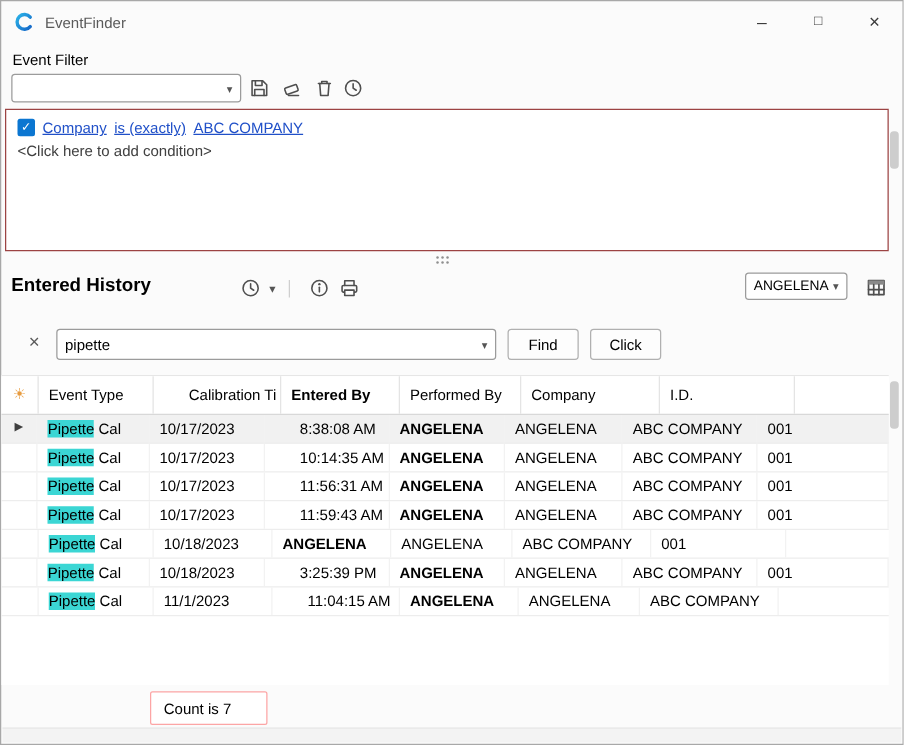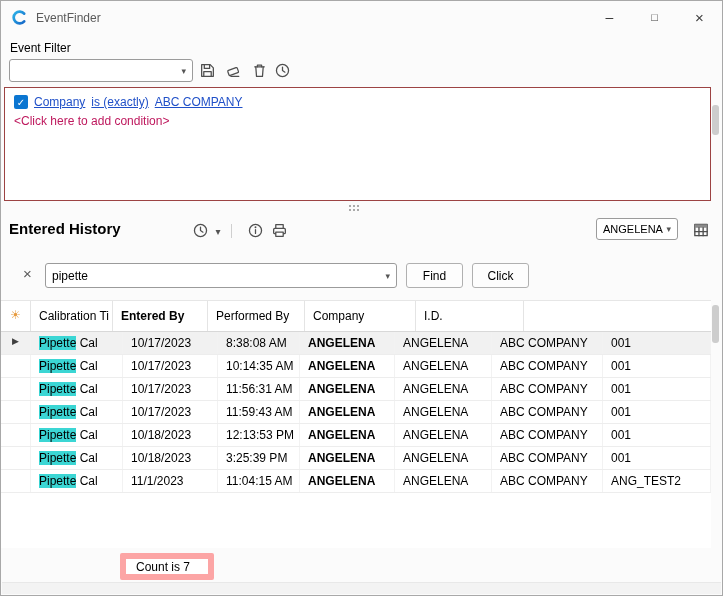--- a/index.html
+++ b/index.html
@@ -20,21 +20,21 @@
          align-items:center;padding:0 6px;box-sizing:border-box;}
   .combo .chev{margin-left:auto;color:#555;font-size:9px;}
   .preset-combo{left:8px;top:58px;width:184px;height:23px;}
   .tool-icon{position:absolute;top:60px;width:18px;height:18px;display:flex;align-items:center;justify-content:center;}
   .filter-panel{position:absolute;left:3px;top:86px;width:707px;height:114px;background:#fff;
                 border:1px solid #9c4343;box-sizing:border-box;padding:7px 9px;}
   .cond-line{display:flex;align-items:center;gap:6px;}
   .checkbox{width:14px;height:14px;background:#0b76d1;border-radius:2px;color:#fff;font-size:10px;
             display:flex;align-items:center;justify-content:center;flex:0 0 auto;}
   .link{color:#2050c8;text-decoration:underline;}
-  .add-cond{color:#be185d;margin-top:5px;}
+  .add-cond{color:#404040;margin-top:5px;}
 
   
   .splitter{position:absolute;top:203px;left:0;right:13px;height:10px;display:flex;justify-content:center;align-items:center;}
   .grip{display:grid;grid-template-columns:repeat(3,4px);grid-template-rows:repeat(2,4px);}
   .grip i{width:2px;height:2px;border-radius:50%;background:#8f8f8f;display:block;}
 
   
   .hist-title{position:absolute;left:8px;top:219px;font-size:15px;font-weight:bold;}
   .hist-icon{position:absolute;display:flex;align-items:center;justify-content:center;}
   .sep{position:absolute;left:230px;top:223px;width:1px;height:14px;background:#cfcfcf;}
@@ -46,28 +46,28 @@
   .btn{position:absolute;top:262px;height:25px;width:57px;background:#fdfdfd;border:1px solid #b0b0b0;
        border-radius:3px;display:flex;align-items:center;justify-content:center;box-sizing:border-box;}
   .btn-find{left:405px;} .btn-clear{left:471px;}
 
   
   .grid{position:absolute;left:0;top:299px;width:710px;height:247px;background:#fff;border-top:1px solid #e6e6e6;}
   .g-header{display:flex;height:30px;border-bottom:1px solid #d8d8d8;background:#fff;}
   .g-hcell{box-sizing:border-box;padding:8px 0 0 8px;border-right:1px solid #e4e4e4;white-space:nowrap;overflow:hidden;}
   .g-row{display:flex;height:22px;border-bottom:1px solid #ededed;}
   .g-cell{box-sizing:border-box;padding:4px 0 0 8px;border-right:1px solid #f2f2f2;white-space:nowrap;overflow:hidden;}
-  .c0{width:30px;} .c1{width:92px;} .c2{width:95px;} .c3{width:82px;} .c4{width:95px;font-weight:bold;} .c5{width:97px;} .c6{width:111px;} .c7{width:108px;}
+  .c0{width:30px;} .c1{width:92px;} .c2{width:95px;} .c3{width:82px;margin-left:20px;} .c4{width:95px;font-weight:bold;} .c5{width:97px;} .c6{width:111px;} .c7{width:108px;}
   .ind{text-align:center;padding:4px 0 0 0;font-size:9px;color:#3f3f3f;}
   .sun-cell{text-align:center;padding:7px 0 0 0;color:#e79b3f;font-size:12px;}
   .row-sel{background:#f1f1f1;}
   .hl{background:#3bd6d4;}
   .pre{white-space:pre;}
 
-  .count-box{position:absolute;left:119px;top:552px;width:94px;height:27px;background:#fff;border:6px solid #fca5a5;
+  .count-box{position:absolute;left:119px;top:552px;width:94px;height:27px;background:#fff;border:1px solid #fca5a5;
              border-radius:2px;display:flex;align-items:center;padding-left:10px;box-sizing:border-box;}
 
   
   .vtrack{position:absolute;width:7px;}
   .vthumb{position:absolute;left:0;width:7px;background:#cdcdcd;border-radius:3px;}
   .track-filter{right:3px;top:88px;height:112px;}
   .track-grid{right:3px;top:302px;height:278px;}
   .bottom-bar{position:absolute;left:1px;right:1px;bottom:1px;height:11px;background:#f3f3f3;border-top:1px solid #e8e8e8;}
 
   svg.ic{stroke:#4f4f4f;stroke-width:1.2;fill:none;stroke-linecap:round;stroke-linejoin:round;}
@@ -202,20 +202,21 @@
     <span class="chev">▾</span>
   </div>
   <div class="btn btn-find">Find</div>
   <div class="btn btn-clear">Click</div>
 
   <div class="grid">
     <div class="g-header">
       <div class="g-hcell c0 sun-cell">
         <span>☀</span>
       </div>
+      <div class="g-hcell c1">Event Type</div>
       <div class="g-hcell c3">Calibration Ti</div>
       <div class="g-hcell c4">Entered By</div>
       <div class="g-hcell c5">Performed By</div>
       <div class="g-hcell c6">Company</div>
       <div class="g-hcell c7">I.D.</div>
     </div>
 
     <div class="g-row row-sel">
       <div class="g-cell c0 ind"><span>▶</span></div>
       <div class="g-cell c1"><span class="hl">Pipette</span><span class="pre"> Cal</span></div>
@@ -257,21 +258,20 @@
       <div class="g-cell c4">ANGELENA</div>
       <div class="g-cell c5">ANGELENA</div>
       <div class="g-cell c6">ABC COMPANY</div>
       <div class="g-cell c7">001</div>
     </div>
 
     <div class="g-row">
       <div class="g-cell c0 ind"></div>
       <div class="g-cell c1"><span class="hl">Pipette</span><span class="pre"> Cal</span></div>
       <div class="g-cell c2">10/18/2023</div>
-      <div class="g-cell c3">12:13:53 PM</div>
       <div class="g-cell c4">ANGELENA</div>
       <div class="g-cell c5">ANGELENA</div>
       <div class="g-cell c6">ABC COMPANY</div>
       <div class="g-cell c7">001</div>
     </div>
 
     <div class="g-row">
       <div class="g-cell c0 ind"></div>
       <div class="g-cell c1"><span class="hl">Pipette</span><span class="pre"> Cal</span></div>
       <div class="g-cell c2">10/18/2023</div>
@@ -283,21 +283,20 @@
     </div>
 
     <div class="g-row">
       <div class="g-cell c0 ind"></div>
       <div class="g-cell c1"><span class="hl">Pipette</span><span class="pre"> Cal</span></div>
       <div class="g-cell c2">11/1/2023</div>
       <div class="g-cell c3">11:04:15 AM</div>
       <div class="g-cell c4">ANGELENA</div>
       <div class="g-cell c5">ANGELENA</div>
       <div class="g-cell c6">ABC COMPANY</div>
-      <div class="g-cell c7">ANG_TEST2</div>
     </div>
   </div>
 
   <div class="vtrack track-grid">
     <div class="vthumb" style="top:2px;height:38px;"></div>
   </div>
 
   <div class="count-box">
     <span>Count is 7</span>
   </div>

